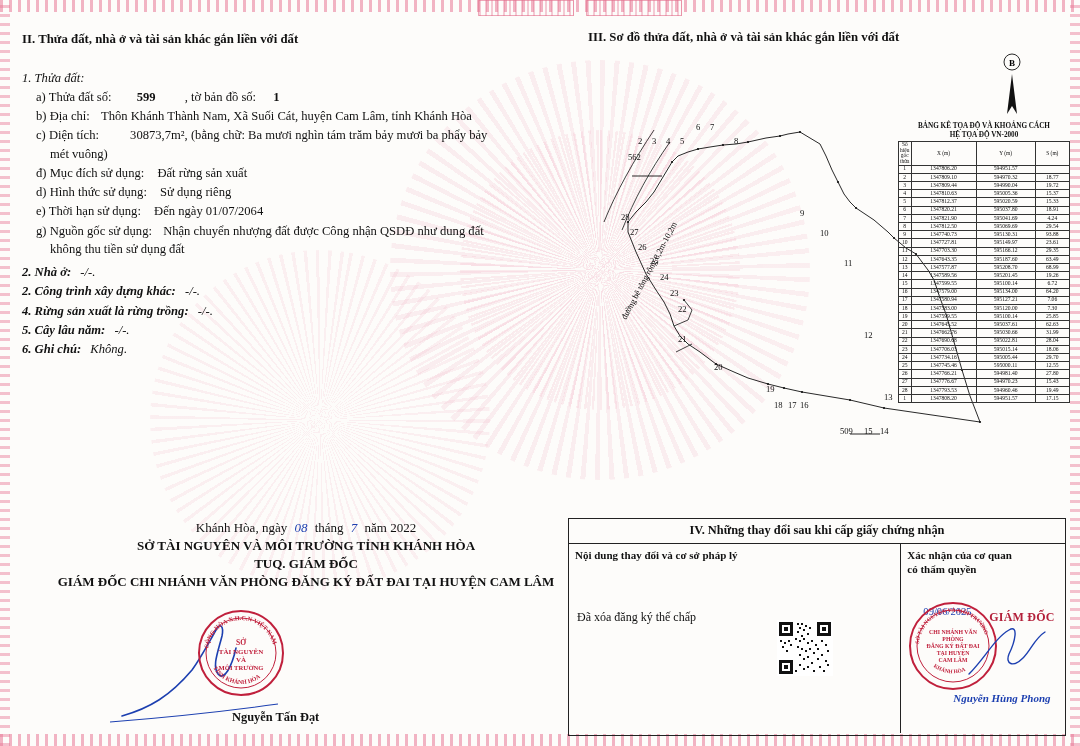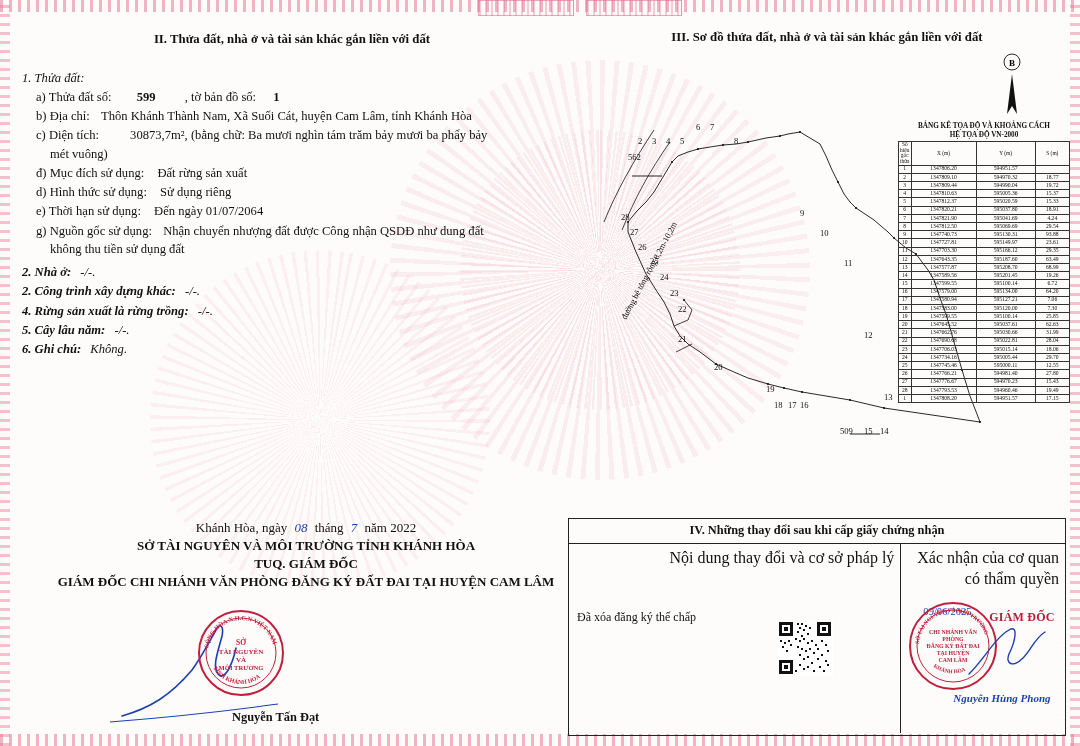--- a/index.html
+++ b/index.html
@@ -61,21 +61,21 @@
 
   
   .col-left {
     position: absolute; left: 22px; top: 30px; width: 540px;
     font-size: 12.6px; line-height: 1.45;
   }
   .col-right {
     position: absolute; left: 588px; top: 30px; width: 478px;
     font-size: 12.6px;
   }
-  .sect-title { font-weight: bold; font-size: 12.8px; text-align: center; }
+  .sect-title { font-weight: bold; font-size: 12.8px; }
   .sub-it { font-style: italic; font-weight: normal; margin-top: 20px; }
   .row { padding-left: 14px; }
   .ital { font-style: italic; }
   .b { font-weight: bold; }
   .indent2 { padding-left: 28px; }
   .ln { margin-top: 1px; }
 
   
   .sketch {
     position: absolute; left: 588px; top: 52px; width: 478px; height: 420px;
@@ -131,21 +131,21 @@
     font-size: 12px;
   }
   .sect4 .s4-title {
     text-align: center; font-weight: bold; padding: 4px 0 5px; border-bottom: 1px solid #222;
     font-size: 12.4px;
   }
   .sect4 .s4-cols { display: flex; height: 189px; }
   .s4-c1 { width: 333px; border-right: 1px solid #222; position: relative; }
   .s4-c2 { width: 164px; position: relative; }
   .s4-head {
-    text-align: right; padding: 4px 6px; font-size: 16px; line-height: 1.3;
+    text-align: left; padding: 4px 6px; font-size: 11px; line-height: 1.3; font-weight: bold;
   }
   .s4-note { position: absolute; left: 8px; top: 66px; font-size: 12px; }
   .qr {
     position: absolute; left: 208px; top: 76px; width: 56px; height: 56px;
   }
   .date-blue {
     position: absolute; left: 22px; top: 62px; color: #1c3fb0; font-size: 10.6px;
   }
   .stamp-right {
     position: absolute; left: 6px; top: 56px; width: 92px; height: 92px;

